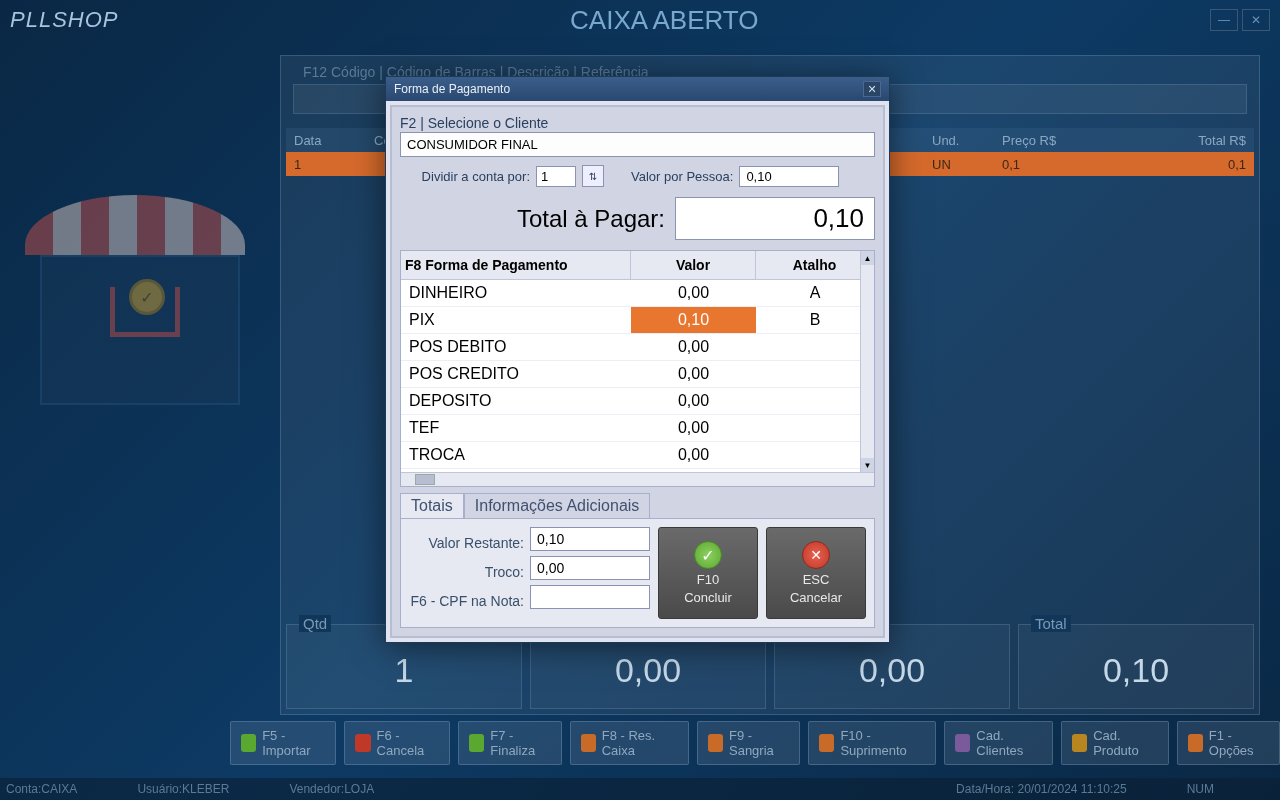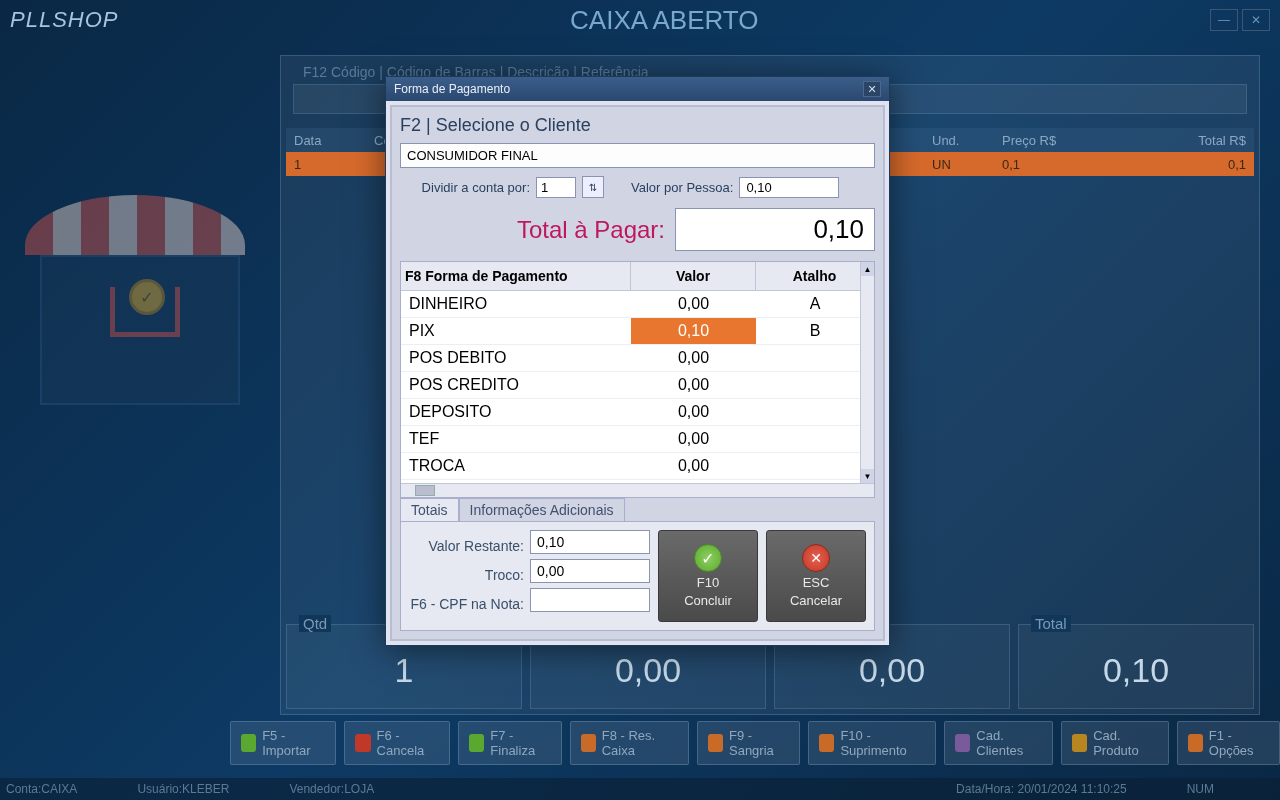--- a/index.html
+++ b/index.html
@@ -32,46 +32,46 @@
 .tbtn{background:rgba(210,225,240,0.12);border:1px solid rgba(150,180,210,0.3);color:#8fa8be;font-size:13px;padding:6px 10px;display:flex;align-items:center;gap:6px;border-radius:2px}
 .tbtn-ic{width:18px;height:18px;border-radius:3px}
 .statusbar{position:absolute;left:0;right:0;bottom:0;height:22px;background:rgba(10,30,50,0.6);display:flex;align-items:center;color:#5a7a96;font-size:12px;padding:0 6px}
 .statusbar>div{margin-right:60px}
 .sb-right{margin-left:auto;margin-right:10px}
 
 .modal{position:absolute;left:385px;top:76px;width:505px;background:#e1e4f0;border:1px solid #1e3a5a;box-shadow:0 4px 30px rgba(0,0,0,0.5)}
 .modal-title{background:linear-gradient(#3a5e8a,#2a4870);color:#e8eff8;font-size:12px;padding:4px 8px;display:flex;align-items:center}
 .modal-close{margin-left:auto;width:18px;height:16px;background:#2a4566;color:#cde;display:flex;align-items:center;justify-content:center;font-size:11px;border:1px solid #4a6890}
 .modal-body{padding:8px;background:#d1d5e3;border:2px solid #b8bed2;margin:4px}
-.cli-label{color:#2a4060;font-size:18px;margin-bottom:7px}
+.cli-label{color:#2a4060;font-size:14px;margin-bottom:1px}
 .cli-input{width:100%;border:1px solid #8a94b2;padding:4px 6px;font-size:13px;background:#fdfdfd}
 .divide-row{display:flex;align-items:center;gap:6px;margin-top:8px;font-size:13px;color:#2a4060}
 .divide-row .lbl{width:130px;text-align:right}
 .small-in{width:40px;border:1px solid #8a94b2;padding:2px 4px;font-size:13px}
 .spin-btn{width:22px;height:22px;border:1px solid #8a94b2;background:#eef;font-size:10px;display:flex;align-items:center;justify-content:center}
 .vpp-in{width:100px;border:1px solid #8a94b2;padding:2px 6px;font-size:13px}
 .total-row{display:flex;align-items:center;margin-top:10px;gap:10px}
-.total-lbl{font-size:24px;color:#be185d;flex:1;text-align:right}
+.total-lbl{font-size:24px;color:#000000;flex:1;text-align:right}
 .total-in{width:200px;border:1px solid #8a94b2;padding:5px 10px;font-size:26px;text-align:right;font-weight:500;background:#fff}
 .pay-table{margin-top:10px;border:1px solid #a8aecb;background:#fff;position:relative}
 .pt-head{display:flex;background:#e6e9f2;border-bottom:1px solid #c0c6d8;font-size:14px;font-weight:600}
 .pt-head>div{padding:6px 4px;border-right:1px solid #c0c6d8}
 .pt-forma{width:230px}.pt-valor{width:125px;text-align:center}.pt-atalho{flex:1;text-align:center}
 .pt-body{height:192px;overflow:hidden}
 .pt-row{display:flex;font-size:16px;border-bottom:1px solid #eceef5}
 .pt-row>div{padding:4px 8px}
 .pt-row .pt-valor{text-align:center}
 .pt-row .pt-atalho{text-align:center}
 .pt-sel{background:#e8762f;color:#fff}
 .pt-scroll{position:absolute;right:0;top:0;bottom:14px;width:14px;background:#e6e9f2;border-left:1px solid #c0c6d8}
 .pt-sb-up,.pt-sb-dn{height:14px;background:#d0d5e5;display:flex;align-items:center;justify-content:center;font-size:8px}
 .pt-sb-dn{position:absolute;bottom:0;left:0;right:0}
 .pt-hscroll{height:14px;background:#e6e9f2;border-top:1px solid #c0c6d8;position:relative}
 .pt-hsb{position:absolute;left:14px;width:20px;top:1px;bottom:1px;background:#b8becf;border:1px solid #9aa}
-.tabs{margin-top:0;display:flex;font-size:14px}
+.tabs{margin-top:6px;display:flex;font-size:16px}
 .tab{padding:3px 10px;border:1px solid #a8aecb;background:#d1d5e3;color:#405070;border-bottom:none}
 .tab.active{background:#e6e9f2}
 .bottom-area{display:flex;gap:8px;border:1px solid #a8aecb;background:#e6e9f2;padding:8px}
 .totals-col{flex:1}
 .trow{display:flex;align-items:flex-end;margin-bottom:5px;font-size:14px;color:#3a506a}
 .trow .tl{flex:1;text-align:right;padding-right:6px}
 .trow input{width:120px;border:1px solid #8a94b2;padding:3px 6px;font-size:14px;background:#fff}
 .big-btn{width:100px;height:92px;background:linear-gradient(#6a6a6a,#4a4a4a);border:1px solid #3a3a3a;border-radius:3px;display:flex;flex-direction:column;align-items:center;justify-content:center;gap:3px;color:#e8e8e8;font-size:13px}
 .ic-check{width:28px;height:28px;border-radius:50%;background:radial-gradient(#8ed060,#5aa830);display:flex;align-items:center;justify-content:center;color:#fff;font-size:16px;border:1px solid #4a8a28}
 .ic-cancel{width:28px;height:28px;border-radius:50%;background:radial-gradient(#e86050,#c03828);display:flex;align-items:center;justify-content:center;color:#fff;font-size:14px;border:1px solid #902a1a}

